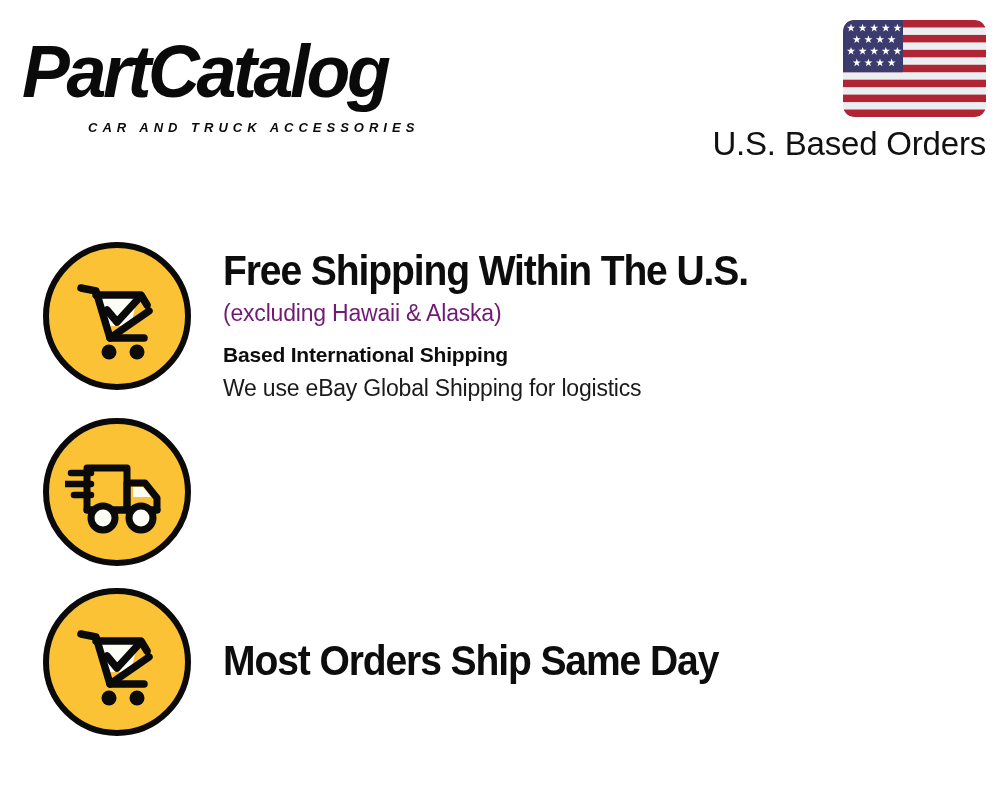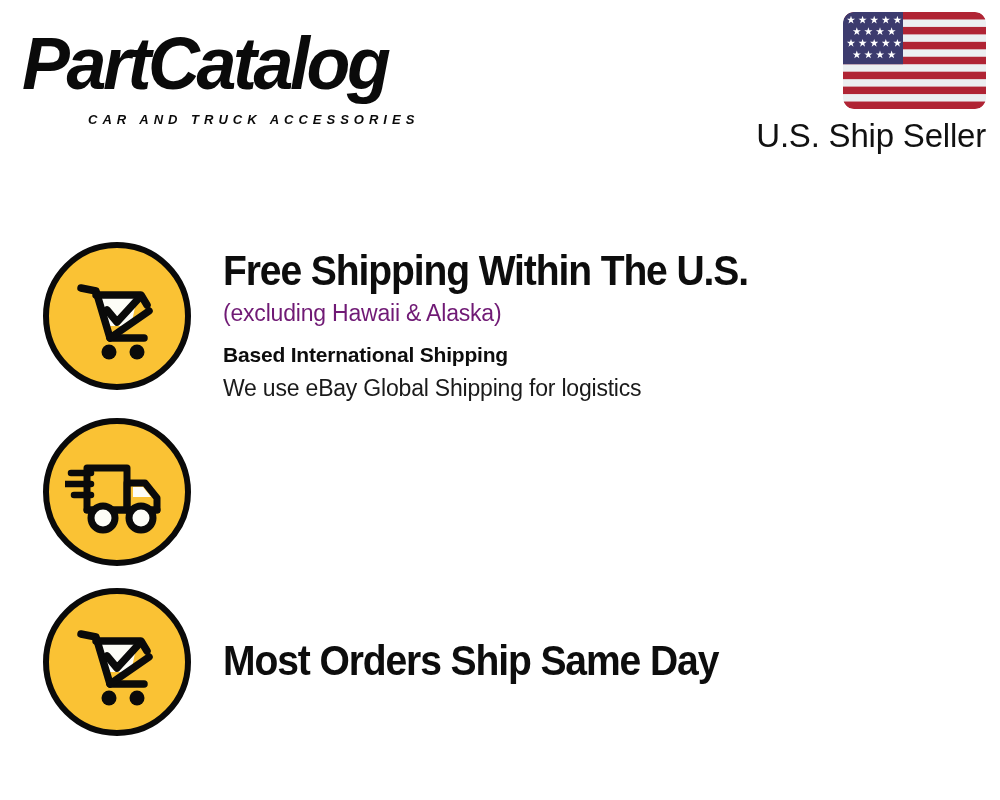--- a/index.html
+++ b/index.html
@@ -13,21 +13,21 @@
     font-family: "Liberation Sans", sans-serif;
     color: #111111;
     overflow: hidden;
     position: relative;
   }
 
   
   .header {
     position: absolute;
     left: 0;
-    top: 4px;
+    top: 12px;
     width: 1000px;
     height: 170px;
   }
 
   .brand-logo {
     position: absolute;
     left: 22px;
     top: 20px;
     width: 470px;
     height: 100px;
@@ -228,21 +228,21 @@
             <use href="#star5" x="54.4" y="31.2"></use>
 
             <use href="#star5" x="13.8" y="42.8"></use>
             <use href="#star5" x="25.4" y="42.8"></use>
             <use href="#star5" x="37" y="42.8"></use>
             <use href="#star5" x="48.6" y="42.8"></use>
           </g>
         </g>
       </svg>
     </span>
-    <span class="seller-text">U.S. Ship Seller</span>
+    <span class="seller-text">U.S. Based Orders</span>
   </div>
 
 </div>
 
 <div class="features">
 
   <div class="feature-row" id="row-0">
     <div class="feature-icon">
       <svg width="104" height="104" viewBox="0 0 104 104" xmlns="http://www.w3.org/2000/svg">
         <polygon points="33,34 72,34 66,62 38,62" fill="#fdfdf7"></polygon>

